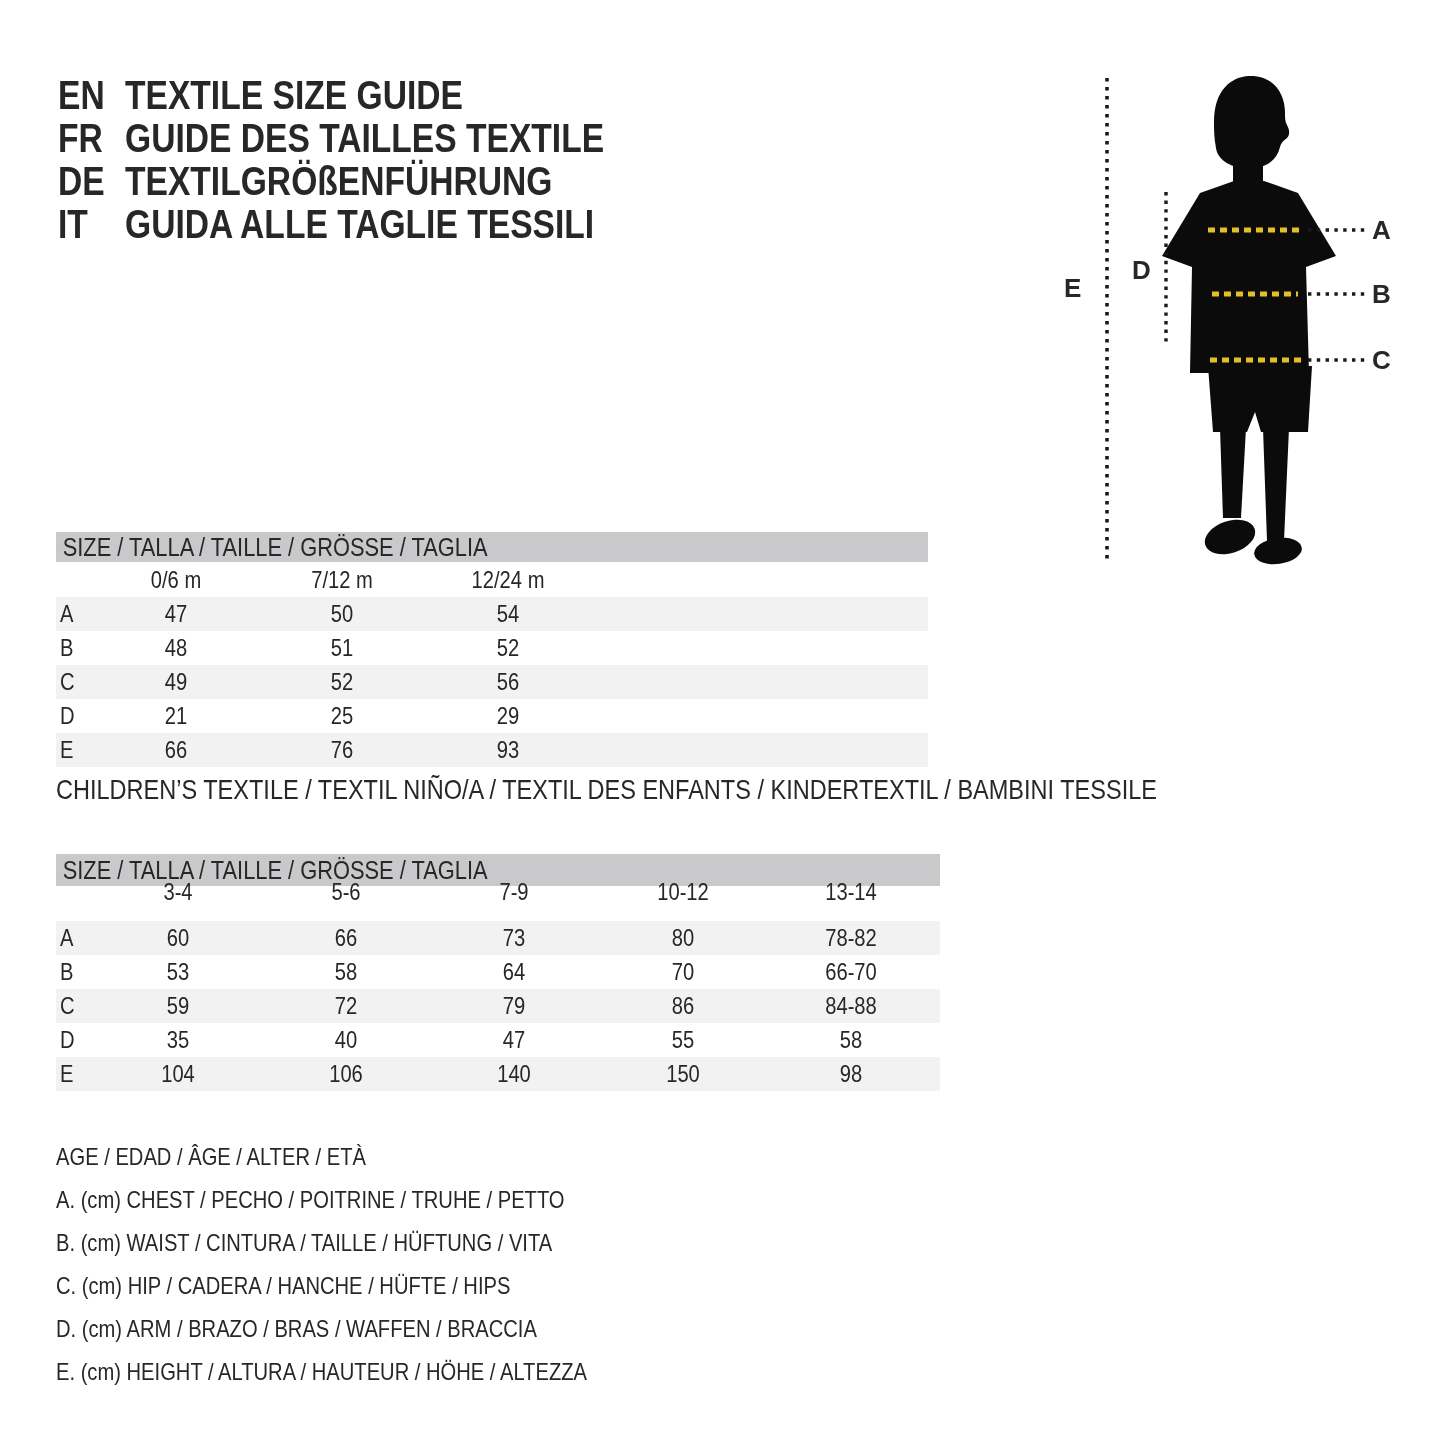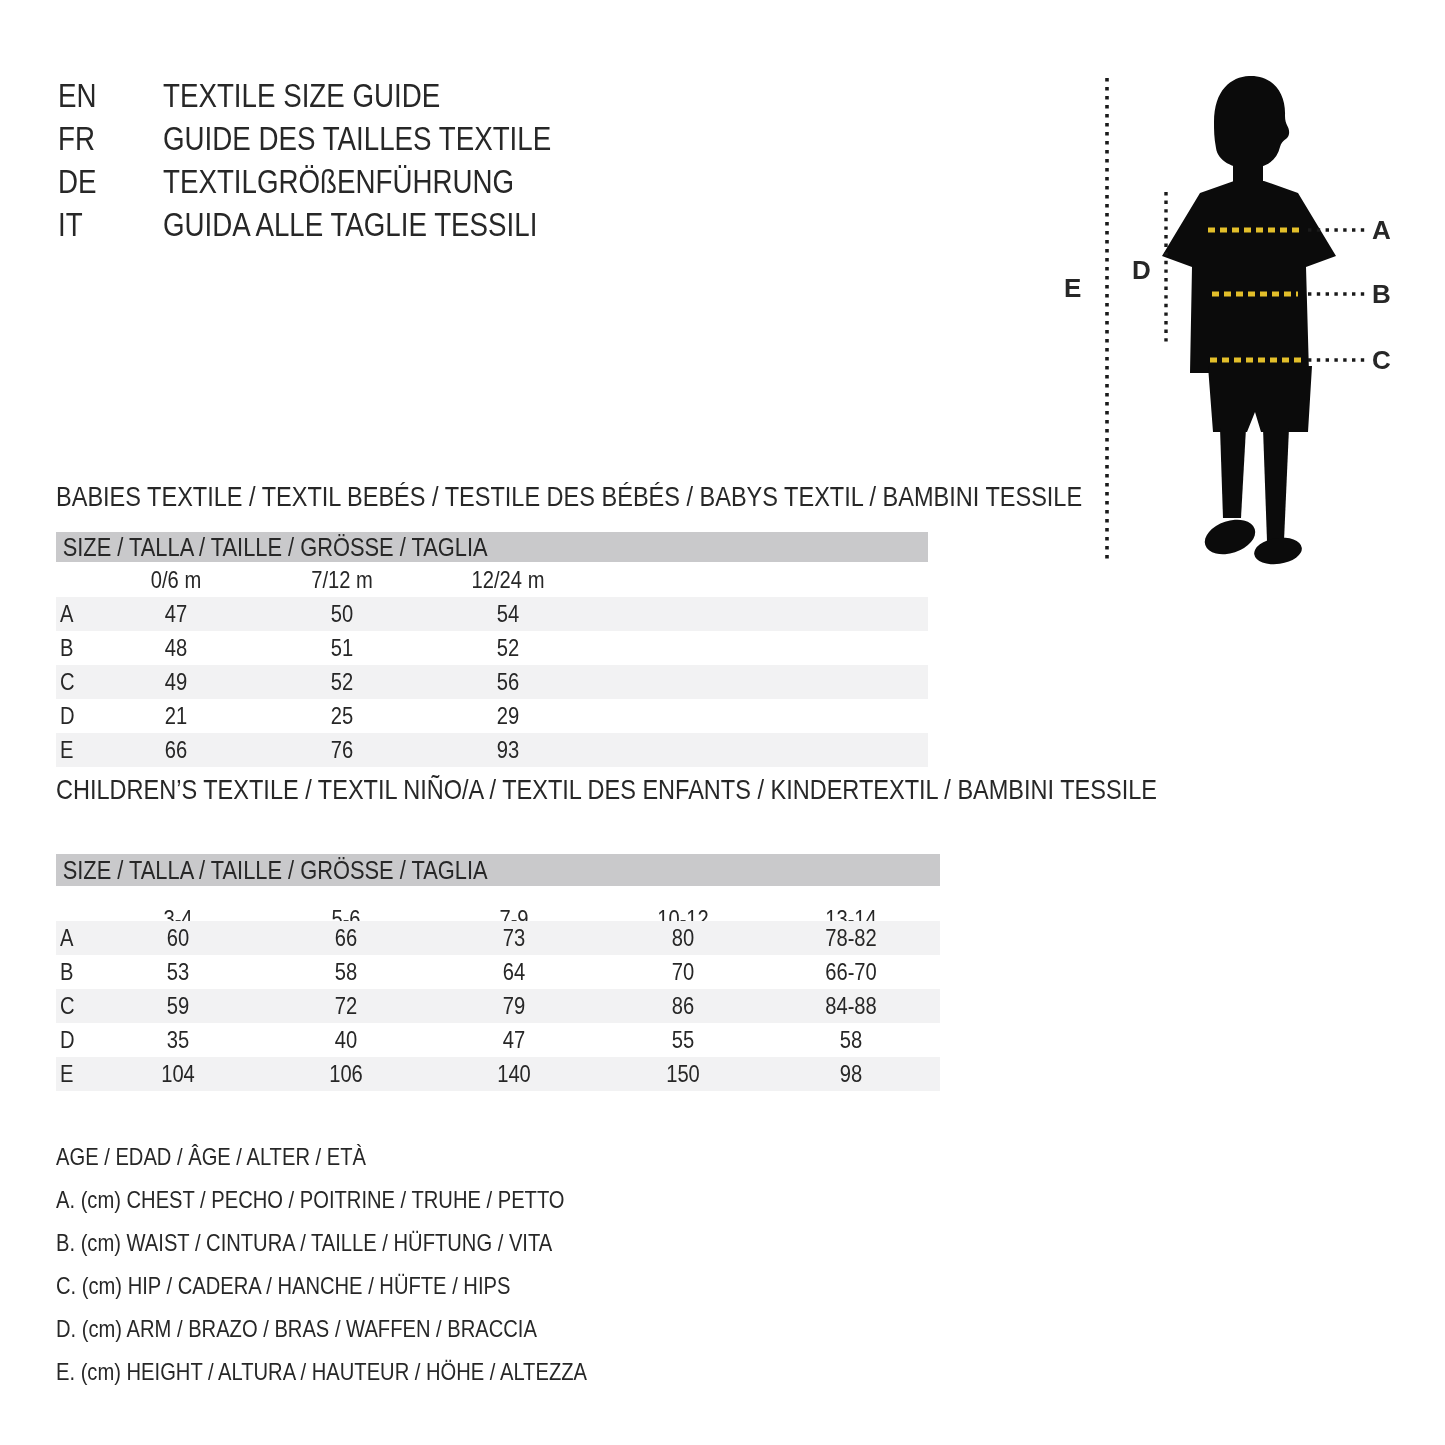--- a/index.html
+++ b/index.html
@@ -3,42 +3,42 @@
 <meta charset="utf-8">
 <style>
   html,body{margin:0;padding:0;background:#ffffff;}
   #page{
     position:relative;width:1445px;height:1445px;background:#ffffff;overflow:hidden;
     font-family:"Liberation Sans","DejaVu Sans",sans-serif;color:#272727;
   }
   .cond{display:inline-block;transform:scaleX(.84);transform-origin:0 50%;white-space:nowrap;}
   
   #lang-header{position:absolute;left:58px;top:74px;}
-  .lang-row{display:flex;height:43px;line-height:43px;font-size:33px;font-weight:400;gap:38px;}
+  .lang-row{display:flex;height:43px;line-height:43px;font-size:40px;font-weight:700;}
   .lang-code{width:67px;flex:0 0 67px;}
   
   .section-heading{position:absolute;left:56px;height:28px;line-height:28px;font-size:28px;font-weight:500;}
   
   .size-table{position:absolute;left:56px;}
   .size-bar{position:absolute;left:0;top:0;width:100%;background:#c9c9cb;}
   .size-bar .cond{padding-left:8px;}
   .size-bar-label{font-size:26px;font-weight:500;}
   .col-head-row,.t-row{position:absolute;left:0;width:100%;font-size:24px;font-weight:500;}
   .stripe{background:#f2f2f3;}
   .row-label{position:absolute;left:4px;transform:scaleX(.84);transform-origin:0 50%;display:inline-block;}
   .cell{position:absolute;transform:translateX(-50%) scaleX(.84);white-space:nowrap;display:inline-block;}
   
   #babies-table{top:532px;width:872px;height:235px;}
   #babies-table .size-bar{height:30px;line-height:30px;}
   #babies-table .col-head-row{top:30px;height:35px;line-height:35px;}
   #babies-table .t-row{height:34px;line-height:34px;}
   
   #children-table{top:854px;width:884px;height:237px;}
   #children-table .size-bar{height:32px;line-height:32px;}
-  #children-table .col-head-row{top:47px;height:35px;line-height:35px;}
+  #children-table .col-head-row{top:20px;height:35px;line-height:35px;}
   #children-table .t-row{height:34px;line-height:34px;}
   
   #legend{position:absolute;left:56px;top:1135px;}
   .legend-row{height:43px;line-height:43px;font-size:24px;font-weight:500;}
   
   #figure{position:absolute;left:1050px;top:60px;width:395px;height:540px;}
   #figure svg{position:absolute;left:0;top:0;}
   .fig-label{position:absolute;height:28px;line-height:28px;font-size:26px;font-weight:700;}
   #fig-label-a{left:322px;top:156px;}
   #fig-label-b{left:322px;top:220px;}
@@ -94,23 +94,20 @@
       <line x1="160" y1="300" x2="252" y2="300" stroke="#e3bf2a" stroke-width="5" stroke-dasharray="7 5"></line>
       <line x1="258" y1="300" x2="318" y2="300" stroke="#1a1a1a" stroke-width="3.4" stroke-dasharray="3.4 5.4"></line>
     </svg>
     <span class="fig-label" id="fig-label-a">A</span>
     <span class="fig-label" id="fig-label-b">B</span>
     <span class="fig-label" id="fig-label-c">C</span>
     <span class="fig-label" id="fig-label-d">D</span>
     <span class="fig-label" id="fig-label-e">E</span>
   </div>
 
-  <div class="section-heading" style="top:483px;">
-    <span class="cond">BABIES TEXTILE / TEXTIL BEBÉS / TESTILE DES BÉBÉS / BABYS TEXTIL / BAMBINI TESSILE</span>
-  </div>
   <div class="size-table" id="babies-table">
     <div class="size-bar">
       <span class="cond size-bar-label">SIZE / TALLA / TAILLE / GRÖSSE / TAGLIA</span>
     </div>
     <div class="col-head-row">
       <span class="cell" style="left:120px;">0/6 m</span>
       <span class="cell" style="left:286px;">7/12 m</span>
       <span class="cell" style="left:452px;">12/24 m</span>
     </div>
     <div class="t-row stripe" style="top:65px;">

